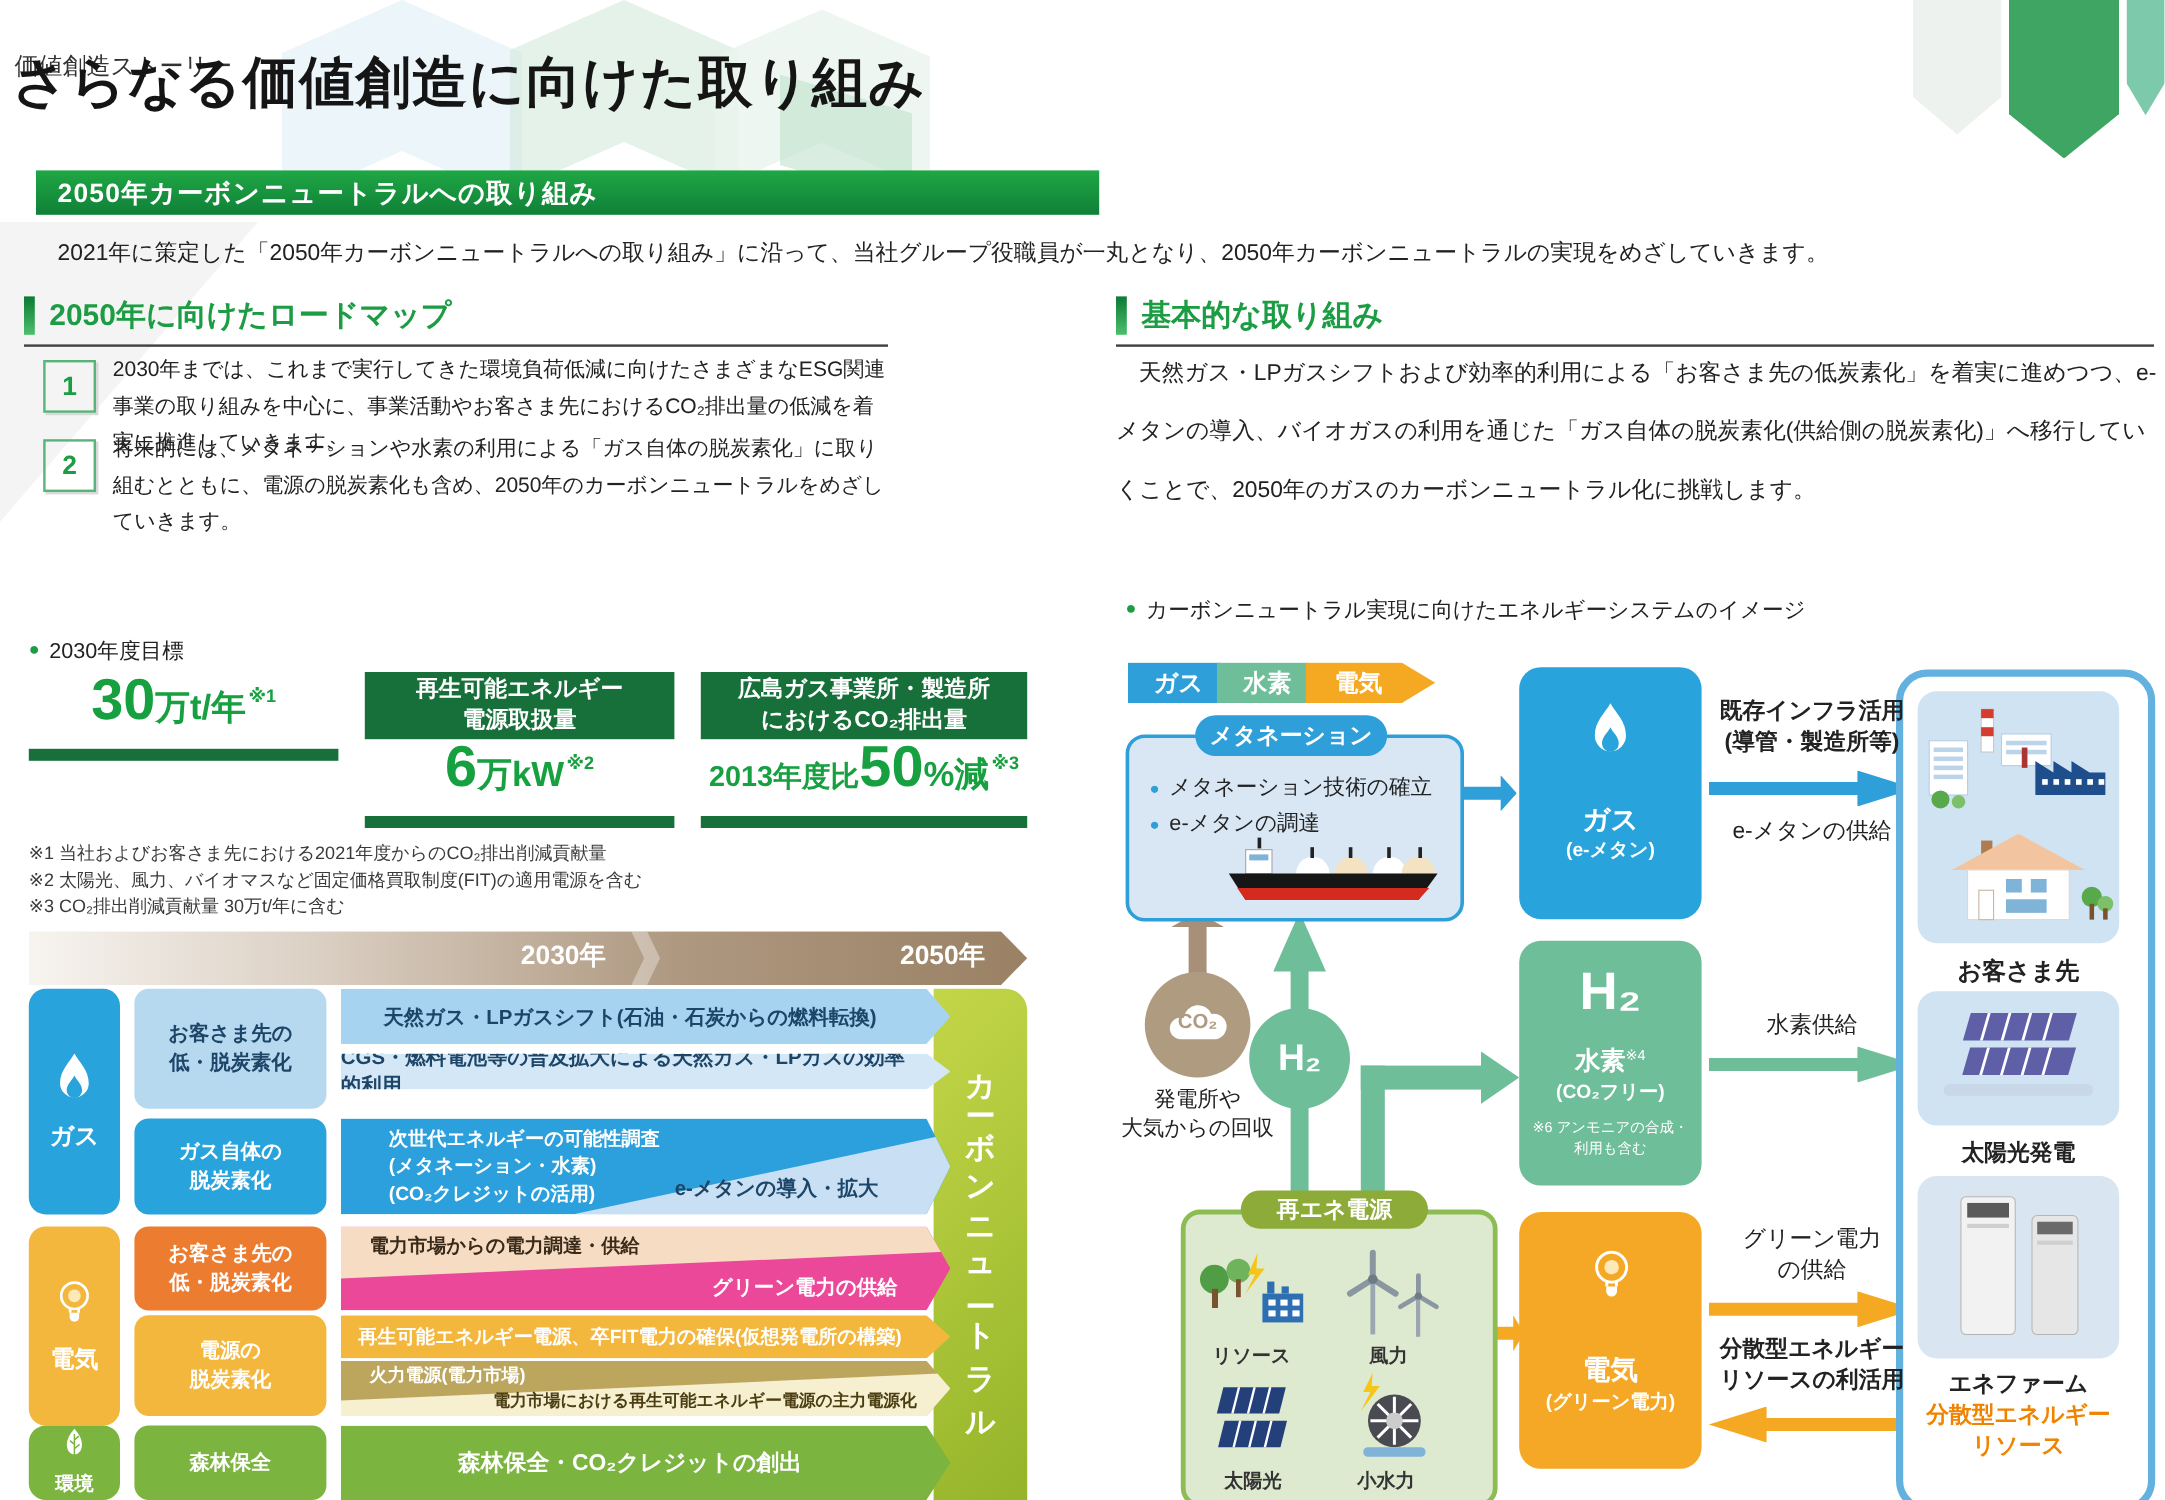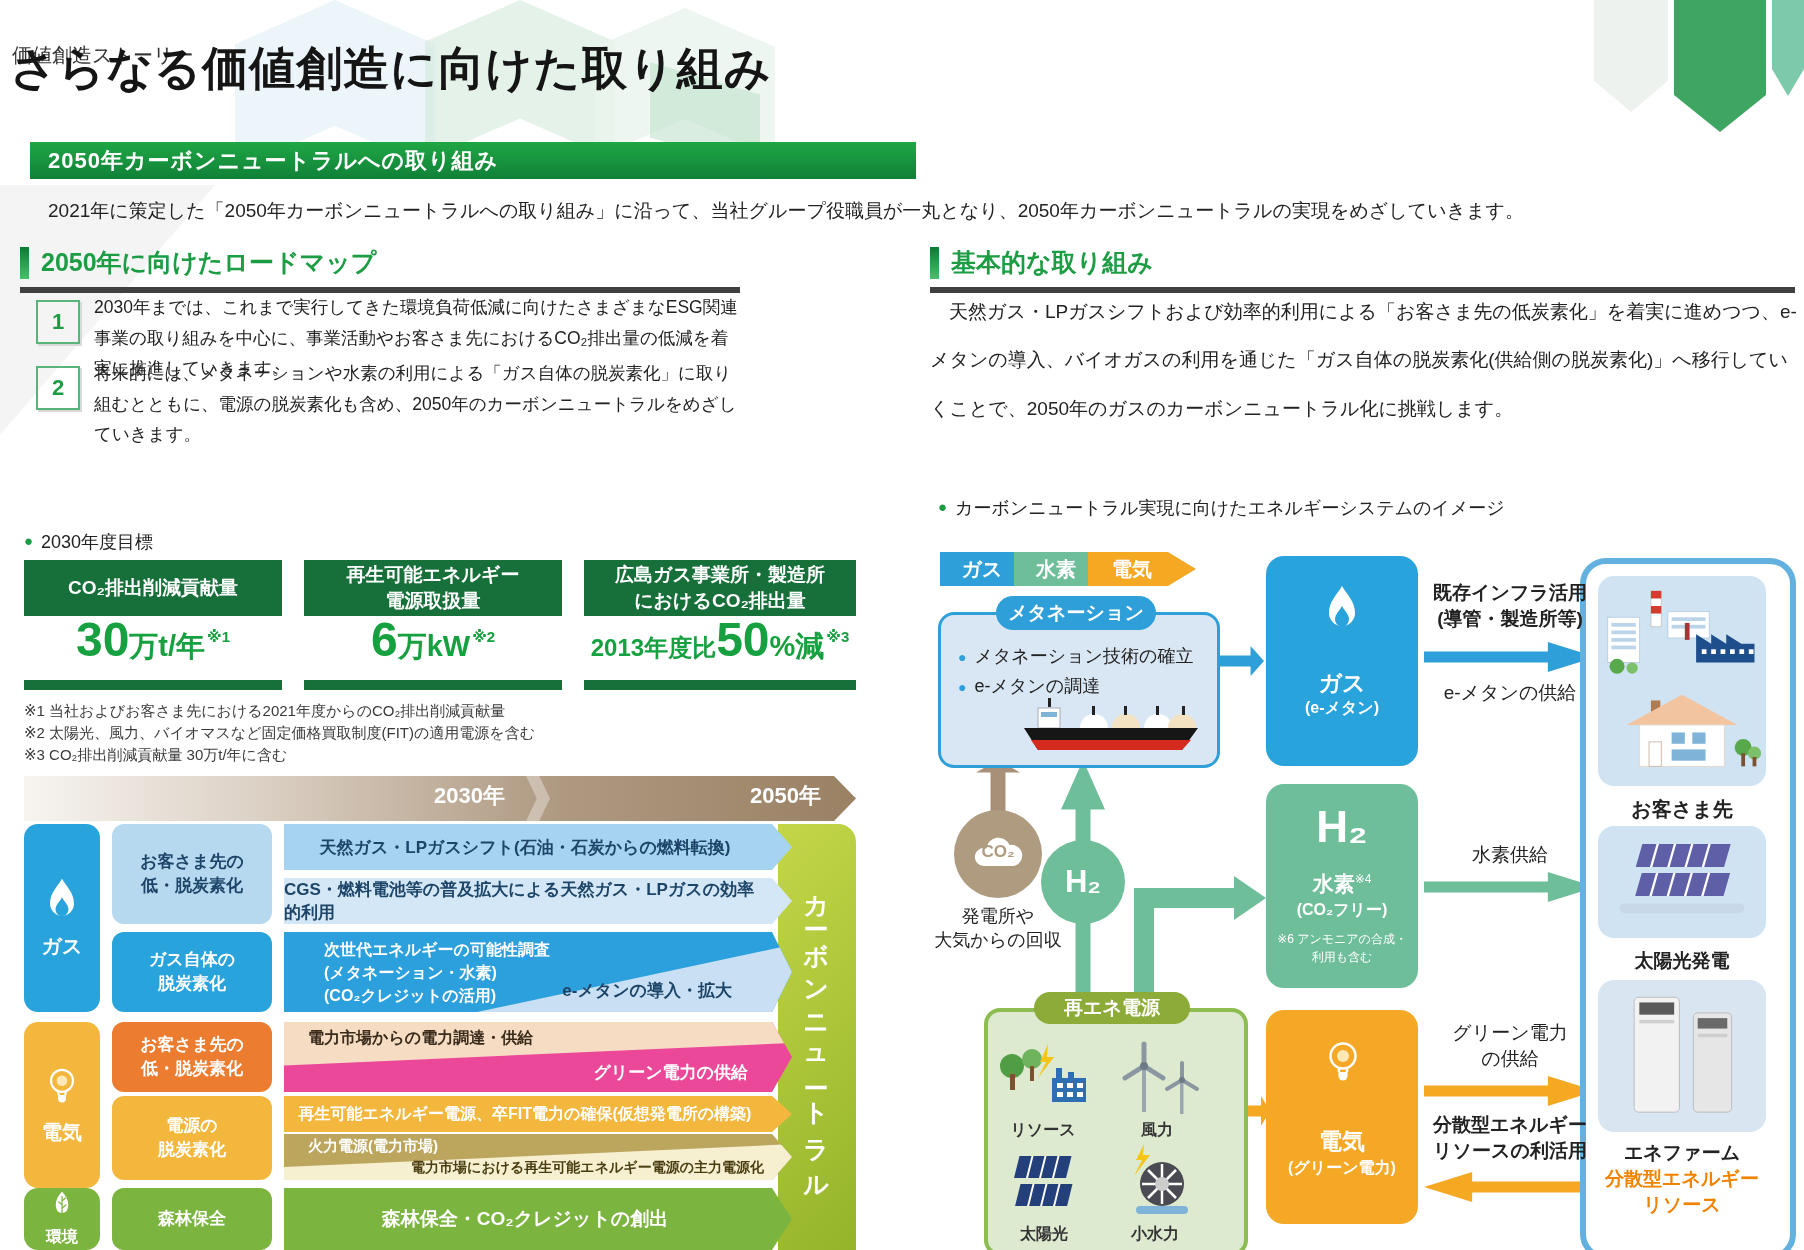--- a/index.html
+++ b/index.html
@@ -9,21 +9,21 @@
   .pre{white-space:pre-line;}
   
   .deco{position:absolute;z-index:0;}
   
   .eyebrow{font-size:20px;color:#333;z-index:2;margin-top:36px;}
   .pagetitle{font-size:46px;font-weight:700;color:#151515;letter-spacing:1px;z-index:2;margin:0;}
   .banner{background:linear-gradient(180deg,#1FA744,#108038);color:#fff;font-size:22px;font-weight:700;
           display:flex;align-items:center;padding-left:18px;letter-spacing:1px;z-index:2;}
   .intro{font-size:19px;color:#222;z-index:2;margin:0;}
   
-  .subhead{display:flex;align-items:center;gap:12px;border-bottom:6px solid #404040;padding-bottom:8px;z-index:2;}
+  .subhead{display:flex;align-items:center;gap:12px;border-bottom:2px solid #404040;padding-bottom:8px;z-index:2;}
   .greenbar{display:inline-block;width:9px;height:32px;background:linear-gradient(180deg,#0C7A33,#4CBF6B);}
   .subhead-text{font-size:25px;font-weight:700;color:#1C9C43;}
   
   .stepnum{width:40px;height:40px;border:2px solid #57B57C;box-shadow:2px 2px 0 #D9D9D9;
            display:flex;align-items:center;justify-content:center;font-size:22px;font-weight:700;color:#1C9C43;z-index:2;}
   .steptext{font-size:17.5px;line-height:1.75;color:#222;z-index:2;margin:0;}
   
   .goals-heading{font-size:18px;color:#222;z-index:2;}
   .bullet{color:#1C9C43;margin-right:8px;font-size:15px;vertical-align:2px;}
   .goal{z-index:2;}
@@ -108,21 +108,20 @@
   <div class="stepnum abs" style="left:36px;top:300px;">1</div>
   <p class="steptext abs" style="left:94px;top:292px;width:648px;">2030年までは、これまで実行してきた環境負荷低減に向けたさまざまなESG関連事業の取り組みを中心に、事業活動やお客さま先におけるCO₂排出量の低減を着実に推進していきます。</p>
   <div class="stepnum abs" style="left:36px;top:366px;">2</div>
   <p class="steptext abs" style="left:94px;top:358px;width:648px;">将来的には、メタネーションや水素の利用による「ガス自体の脱炭素化」に取り組むとともに、電源の脱炭素化も含め、2050年のカーボンニュートラルをめざしていきます。</p>
 
   <div class="goals-heading abs" style="left:24px;top:530px;">
     <span class="bullet">●</span><span>2030年度目標</span>
   </div>
 
   <div class="goal abs" style="left:24px;top:560px;width:258px;">
-    <div class="goal-head pre">CO₂排出削減貢献量</div>
     <div class="goal-value">
       <span class="gv-prefix"></span>
         <span class="gv-big">30</span>
         <span class="gv-unit">万t/年</span>
         <span class="gv-note">※1</span>
     </div>
     <div class="goal-bar"></div>
   </div>
   <div class="goal abs" style="left:304px;top:560px;width:258px;">
     <div class="goal-head pre">再生可能エネルギー
@@ -191,21 +190,21 @@
 脱炭素化</div>
   <div class="sub pre abs" style="left:112px;top:1022px;width:160px;height:70px;background:#EC7C30;color:#fff;">お客さま先の
 低・脱炭素化</div>
   <div class="sub pre abs" style="left:112px;top:1096px;width:160px;height:84px;background:#F4B73E;color:#fff;">電源の
 脱炭素化</div>
   <div class="sub abs" style="left:112px;top:1188px;width:160px;height:62px;background:#7CB440;color:#fff;">森林保全</div>
 
   <div class="band abs" style="left:284px;top:824px;width:508px;height:46px;background:#A6D3EF;">
     <div class="band-center" style="color:#1D4568;font-size:17px;">天然ガス・LPガスシフト(石油・石炭からの燃料転換)</div>
   </div>
-  <div class="band abs" style="left:284px;top:878px;width:508px;height:46px;background:#D4E7F6;">
+  <div class="band abs" style="left:284px;top:878px;width:508px;height:30px;background:#D4E7F6;">
     <div class="band-center" style="color:#1D4568;font-size:17px;">CGS・燃料電池等の普及拡大による天然ガス・LPガスの効率的利用</div>
   </div>
   <div class="band abs" style="left:284px;top:932px;width:508px;height:80px;background:#2BA0DC;">
     <div class="wedge" style="background:#C9E0F4;clip-path:polygon(38% 100%,100% 16%,100% 100%);"></div>
     <div class="abs pre" style="left:40px;top:6px;color:#fff;font-size:16px;font-weight:700;line-height:1.45;">次世代エネルギーの可能性調査
 (メタネーション・水素)
 (CO₂クレジットの活用)</div>
     <div class="abs" style="right:60px;bottom:10px;color:#1D4568;font-size:17px;font-weight:700;">e-メタンの導入・拡大</div>
   </div>
   <div class="band abs" style="left:284px;top:1022px;width:508px;height:70px;background:#ec4899;">

